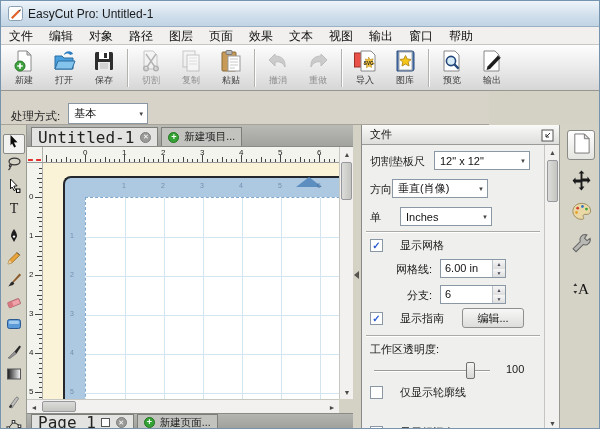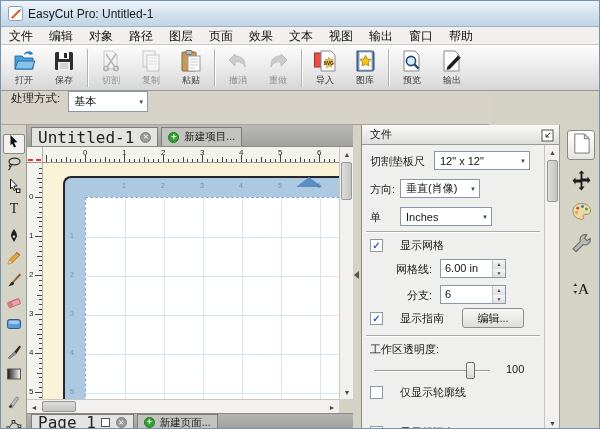--- a/index.html
+++ b/index.html
@@ -26,21 +26,21 @@
   .tbtn{width:40px;height:42px;display:flex;flex-direction:column;align-items:center;justify-content:center;}
   .tbtn .ticon{width:24px;height:24px;}
   .tbtn .ticon svg{width:24px;height:24px;}
   .tbtn .tlbl{font-size:9px;color:#3a3a3a;margin-top:1px;white-space:nowrap;}
   .tbtn.disabled{filter:grayscale(1);opacity:.5;}
   .tbtn .tlbl.ul{text-decoration:underline;}
   .tsep{width:1px;height:38px;background:#b2b2ae;margin:0 3px;box-shadow:1px 0 0 #fcfcfc;}
 
   
   .optrow{position:absolute;left:0;top:90px;width:488px;height:34px;background:#d7d3c9;
-    border-bottom:1px solid #a8a49a;display:flex;align-items:flex-start;}
+    border-bottom:1px solid #a8a49a;display:flex;align-items:flex-end;}
   .optlbl{font-size:11.5px;color:#222;margin-left:10px;}
   .combo{background:#fff;border:1px solid #8a97a5;height:20px;display:flex;align-items:center;
     position:relative;font-size:11px;color:#111;padding:0 14px 0 5px;}
   .carrow{position:absolute;right:3px;top:50%;transform:translateY(-50%);font-size:6px;color:#444;}
   .optrow .combo{width:80px;margin-left:8px;height:21px;}
 
   
   .leftstrip{position:absolute;left:0;top:124px;width:26px;height:305px;background:#d5d2c6;
     border-right:1px solid #9a9a94;display:flex;flex-direction:column;align-items:center;padding-top:8px;}
   .tool{width:22px;height:20px;display:flex;align-items:center;justify-content:center;margin:1px 0;border:1px solid transparent;border-radius:2px;}
@@ -164,20 +164,29 @@
       <span class="mitem">图层</span>
       <span class="mitem">页面</span>
       <span class="mitem">效果</span>
       <span class="mitem">文本</span>
       <span class="mitem">视图</span>
       <span class="mitem">输出</span>
       <span class="mitem">窗口</span>
       <span class="mitem">帮助</span>
     </div>
   <div class="toolbar">
+      <div class="tbtn">
+        <span class="ticon"><svg viewBox="0 0 24 24">
+            <path d="M6 2h9l4 4v16H6z" fill="#fff" stroke="#8a8a8a"></path>
+            <path d="M15 2v4h4z" fill="#d8d8d8" stroke="#8a8a8a"></path>
+            <circle cx="8" cy="17" r="5" fill="#3fa33f" stroke="#2b7a2b"></circle>
+            <path d="M8 14.3v5.4M5.3 17h5.4" stroke="#fff" stroke-width="1.7" fill="none"></path>
+          </svg></span>
+        <span class="tlbl">新建</span>
+      </div>
       <div class="tbtn">
         <span class="ticon"><svg viewBox="0 0 24 24">
             <path d="M3 7h7l2 2h9v11H3z" fill="#4aa0dc" stroke="#2a6da0"></path>
             <path d="M3 20l3-8h17l-3 8z" fill="#83c3ec" stroke="#2a6da0"></path>
             <path d="M12 5c3-4 8-3 9 0l-3 1c-1-2-4-2-6 0z" fill="#2a7dc0"></path>
           </svg></span>
         <span class="tlbl">打开</span>
       </div>
       <div class="tbtn">
         <span class="ticon"><svg viewBox="0 0 24 24">
@@ -578,21 +587,21 @@
 
     <div class="prow" style="top:26px">
       <span class="plabel" style="left:8px">切割垫板尺</span>
       <div class="combo" style="left:72px;top:0;width:96px">
         <span>12" x 12"</span>
         <span class="carrow">▼</span>
       </div>
     </div>
     <div class="prow" style="top:54px">
       <span class="plabel" style="left:8px">方向:</span>
-      <div class="combo" style="left:38px;top:0;width:80px">
+      <div class="combo" style="left:30px;top:0;width:96px">
         <span>垂直(肖像)</span>
         <span class="carrow">▼</span>
       </div>
     </div>
     <div class="prow" style="top:82px">
       <span class="plabel" style="left:8px">单</span>
       <div class="combo" style="left:38px;top:0;width:92px">
         <span>Inches</span>
         <span class="carrow">▼</span>
       </div>

